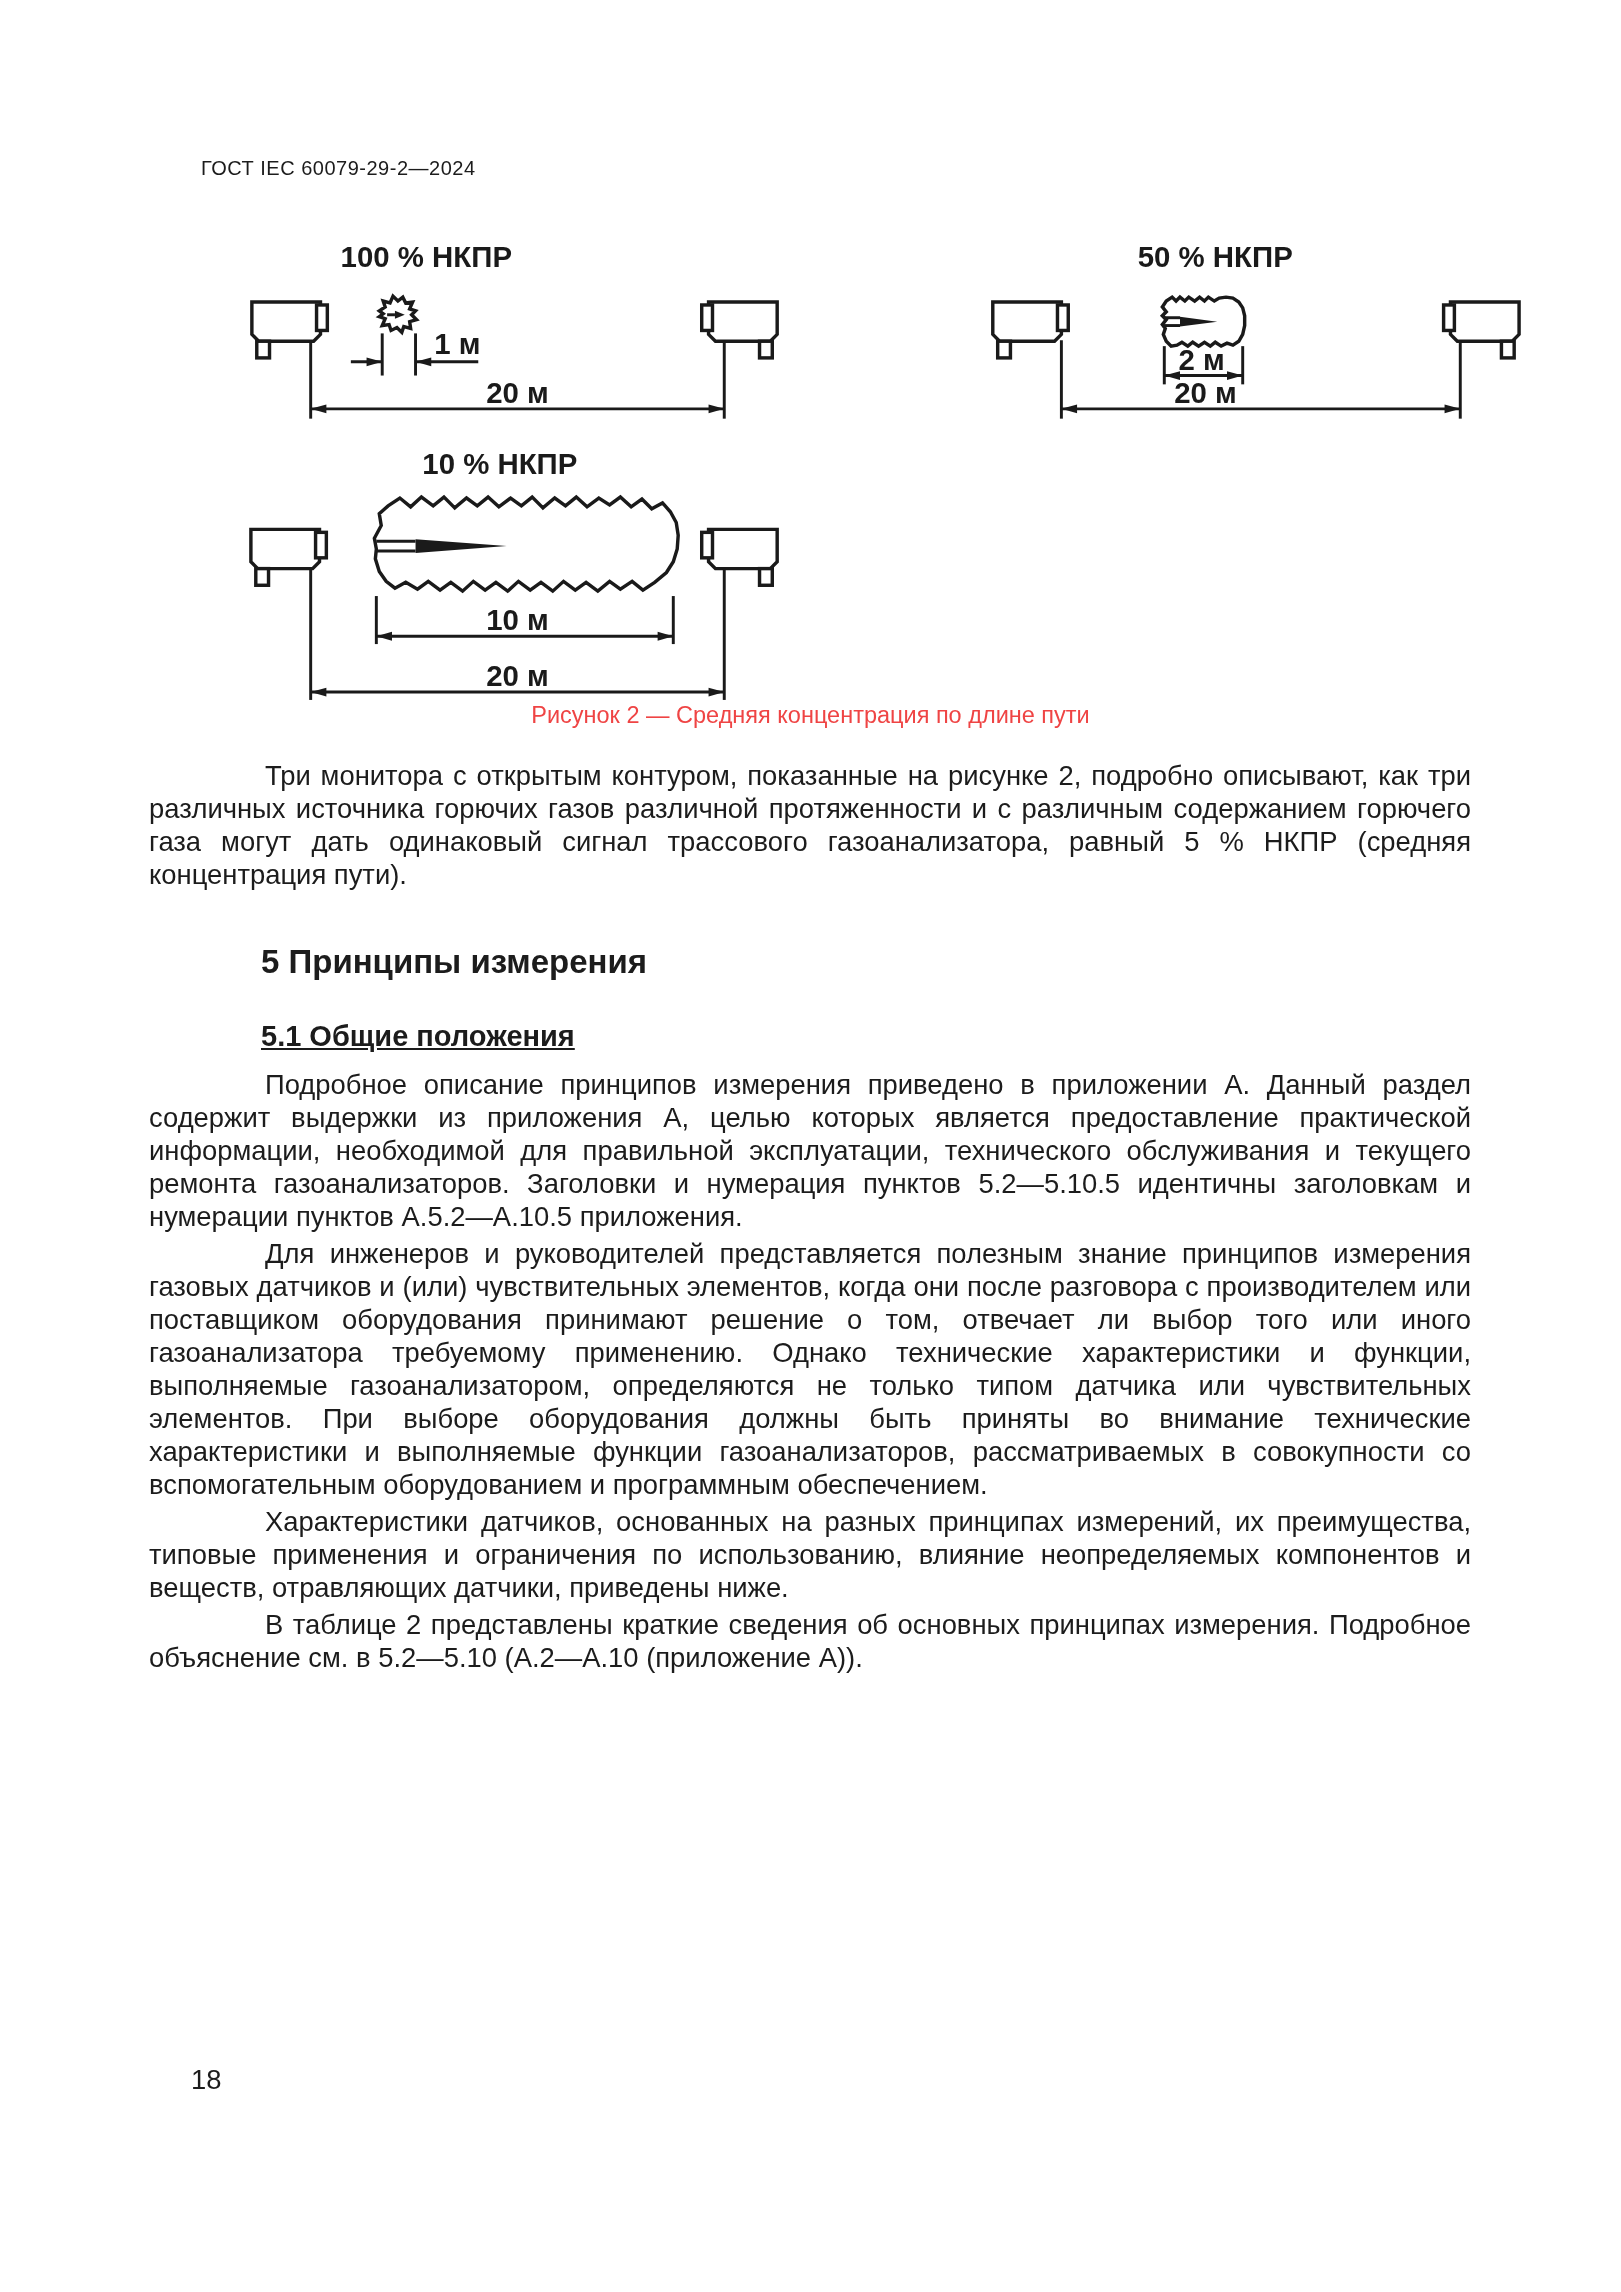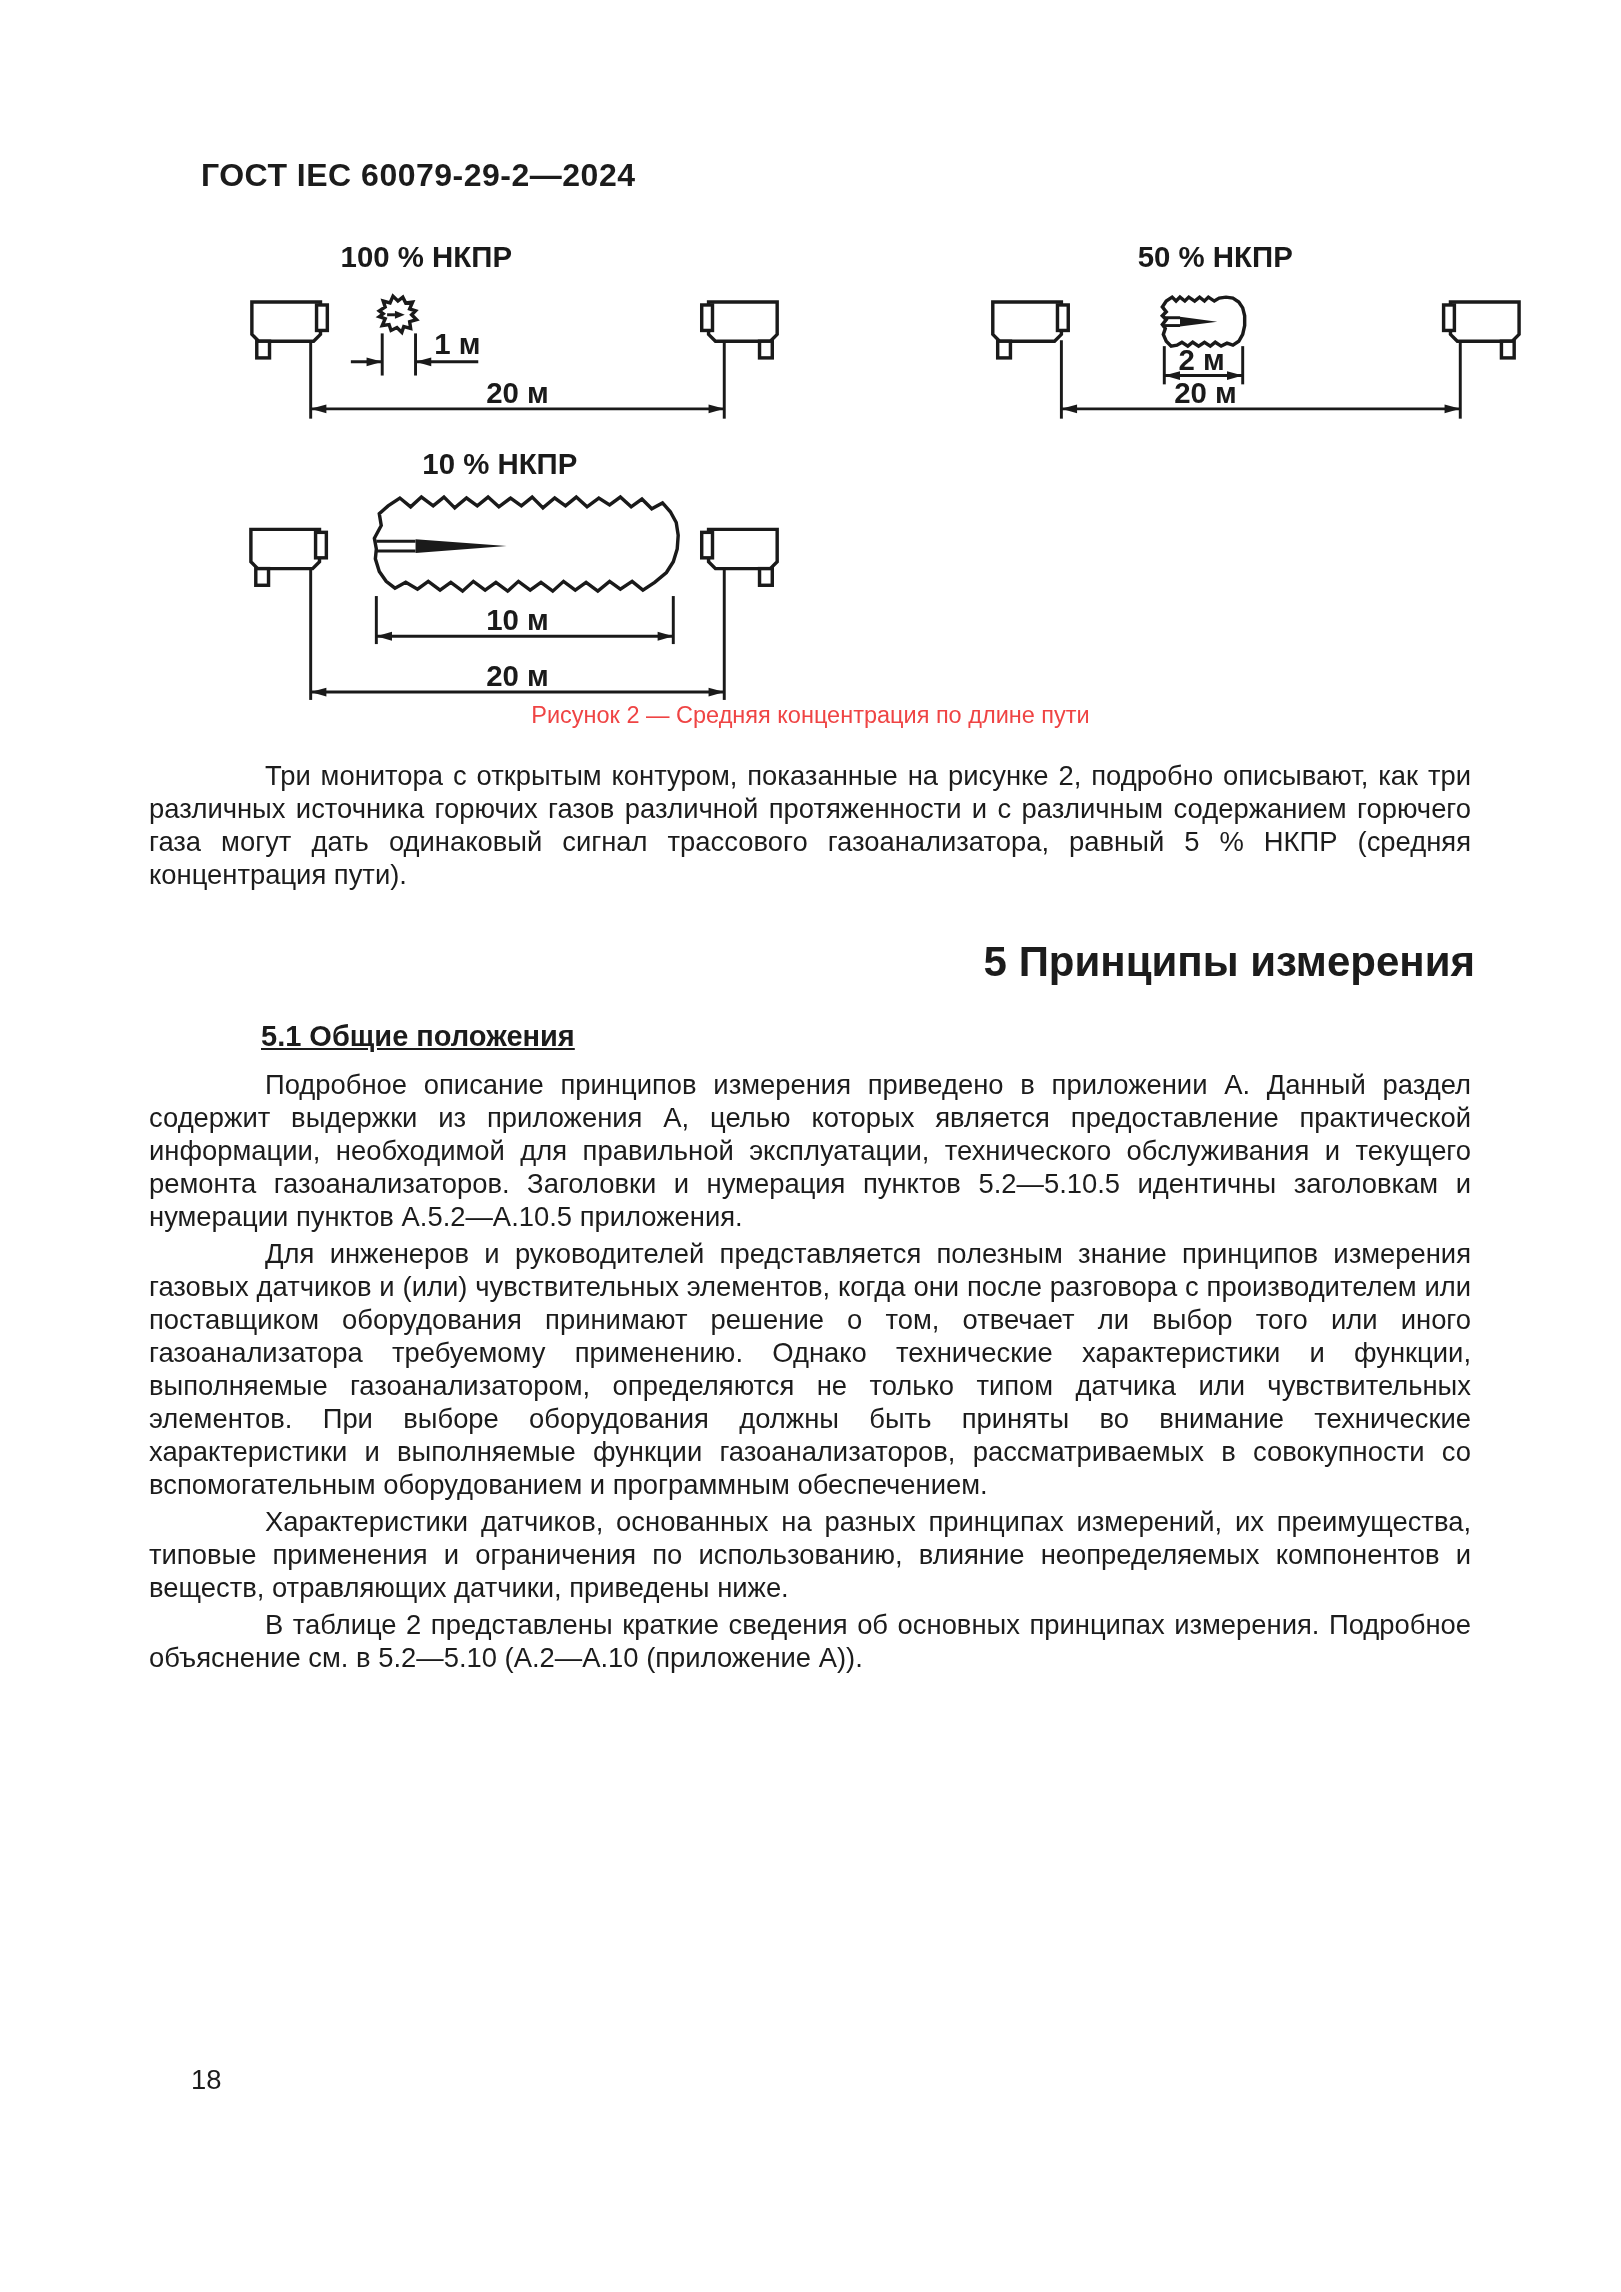--- a/index.html
+++ b/index.html
@@ -7,21 +7,21 @@
     position:relative;
     width:1621px;height:2293px;
     margin:0 auto;
     background:#ffffff;
     font-family:"Liberation Sans","DejaVu Sans",sans-serif;
     color:#1c1c1c;
     overflow:hidden;
   }
   .running-head{
     position:absolute;left:201px;top:157px;
-    font-size:32px;font-weight:bold;letter-spacing:0.5px;
+    font-size:20px;font-weight:normal;letter-spacing:0.5px;
   }
   .figure-svg{position:absolute;left:0;top:147px;}
   .figure-svg path,.figure-svg rect.part,.figure-svg line{
     fill:#ffffff;stroke:#1a1a1a;stroke-width:3.5;stroke-linejoin:miter;
   }
   .figure-svg .dimline{stroke:#1a1a1a;stroke-width:3;fill:none;}
   .figure-svg .thin{stroke:#1a1a1a;stroke-width:3;fill:none;}
   .figure-svg polygon.ah{fill:#1a1a1a;stroke:none;}
   .figure-svg text{
     font-family:"Liberation Sans","DejaVu Sans",sans-serif;
@@ -31,21 +31,21 @@
     position:absolute;left:0;top:702px;width:1621px;
     text-align:center;font-size:23.5px;color:#ef4444;
   }
   .content{
     position:absolute;left:145px;top:755px;width:1330px;
     font-size:27.4px;line-height:33px;text-align:justify;
   }
   .content p{margin:4px;text-indent:116px;}
   .content h2{
     margin:51px 0 0 0;padding-left:116px;
-    font-size:42px;line-height:39px;font-weight:bold;text-align:right;
+    font-size:33px;line-height:39px;font-weight:bold;text-align:left;
   }
   .content h3{
     margin:38px 0 0 0;padding-left:116px;
     font-size:29px;line-height:35px;font-weight:bold;text-align:left;text-decoration:underline;
   }
   .content p.after-heading{margin-top:13.7px;}
   .page-number{
     position:absolute;left:191px;top:2064px;font-size:27.4px;
   }
 </style>

